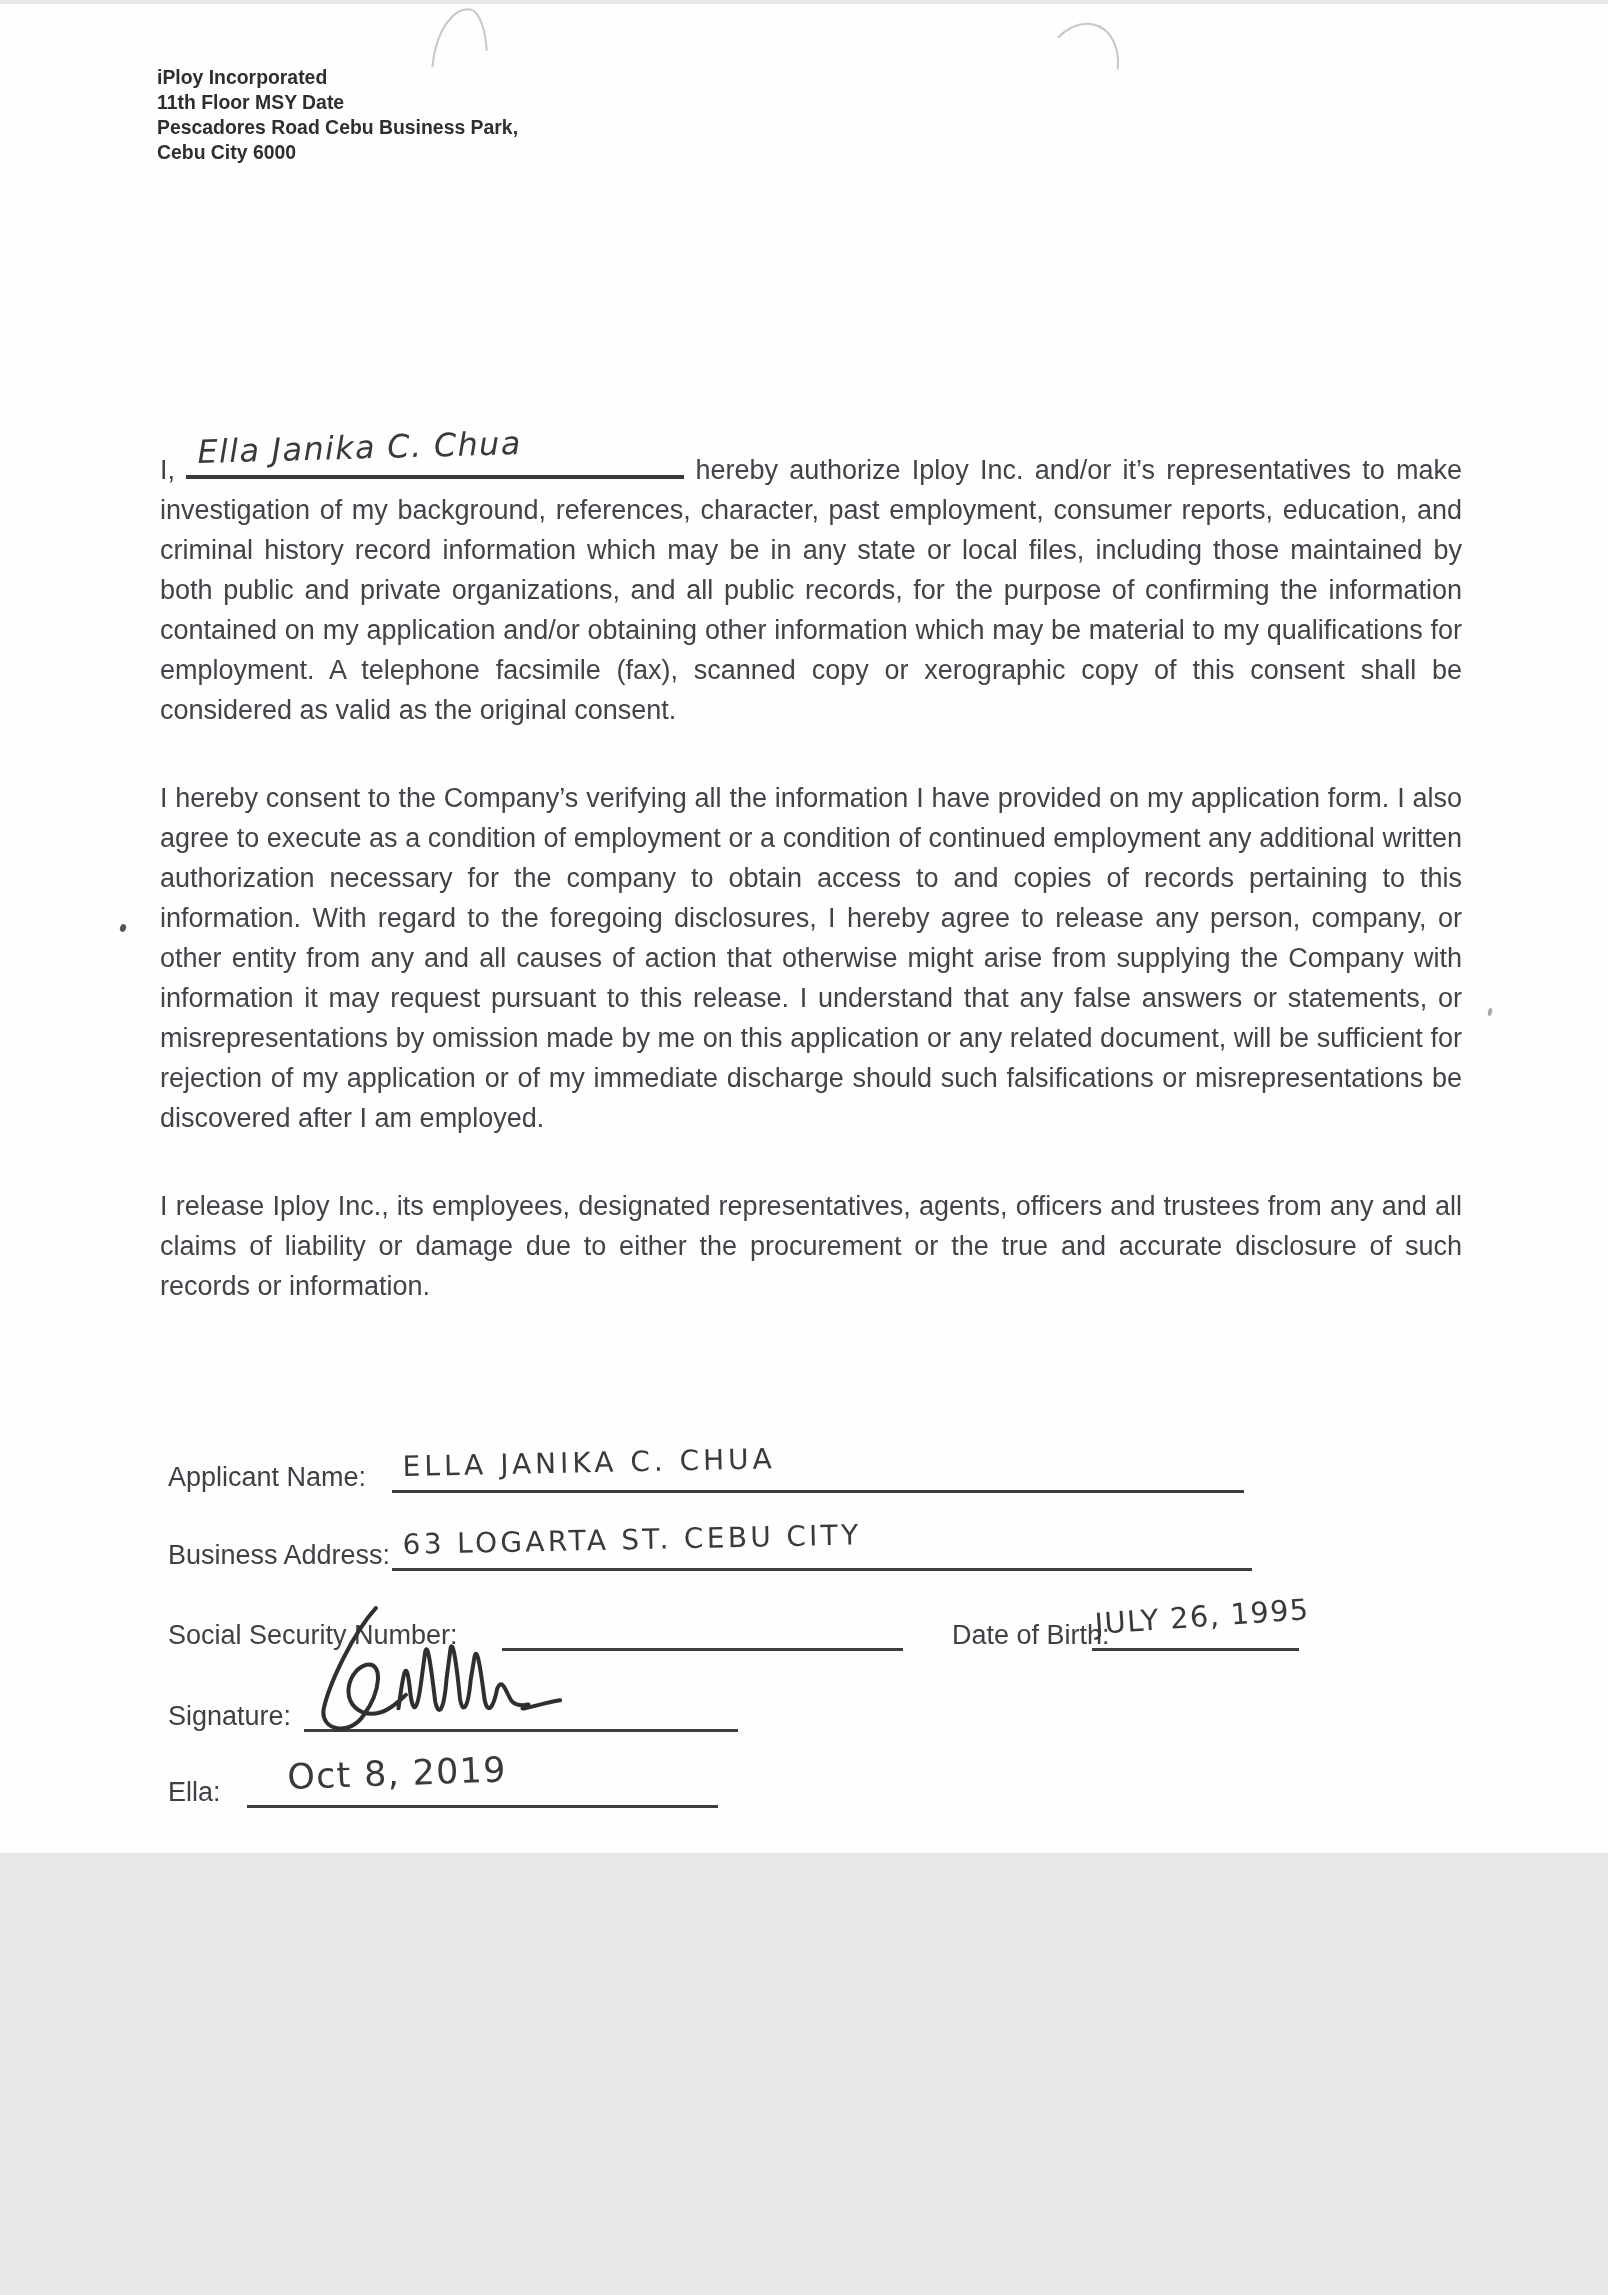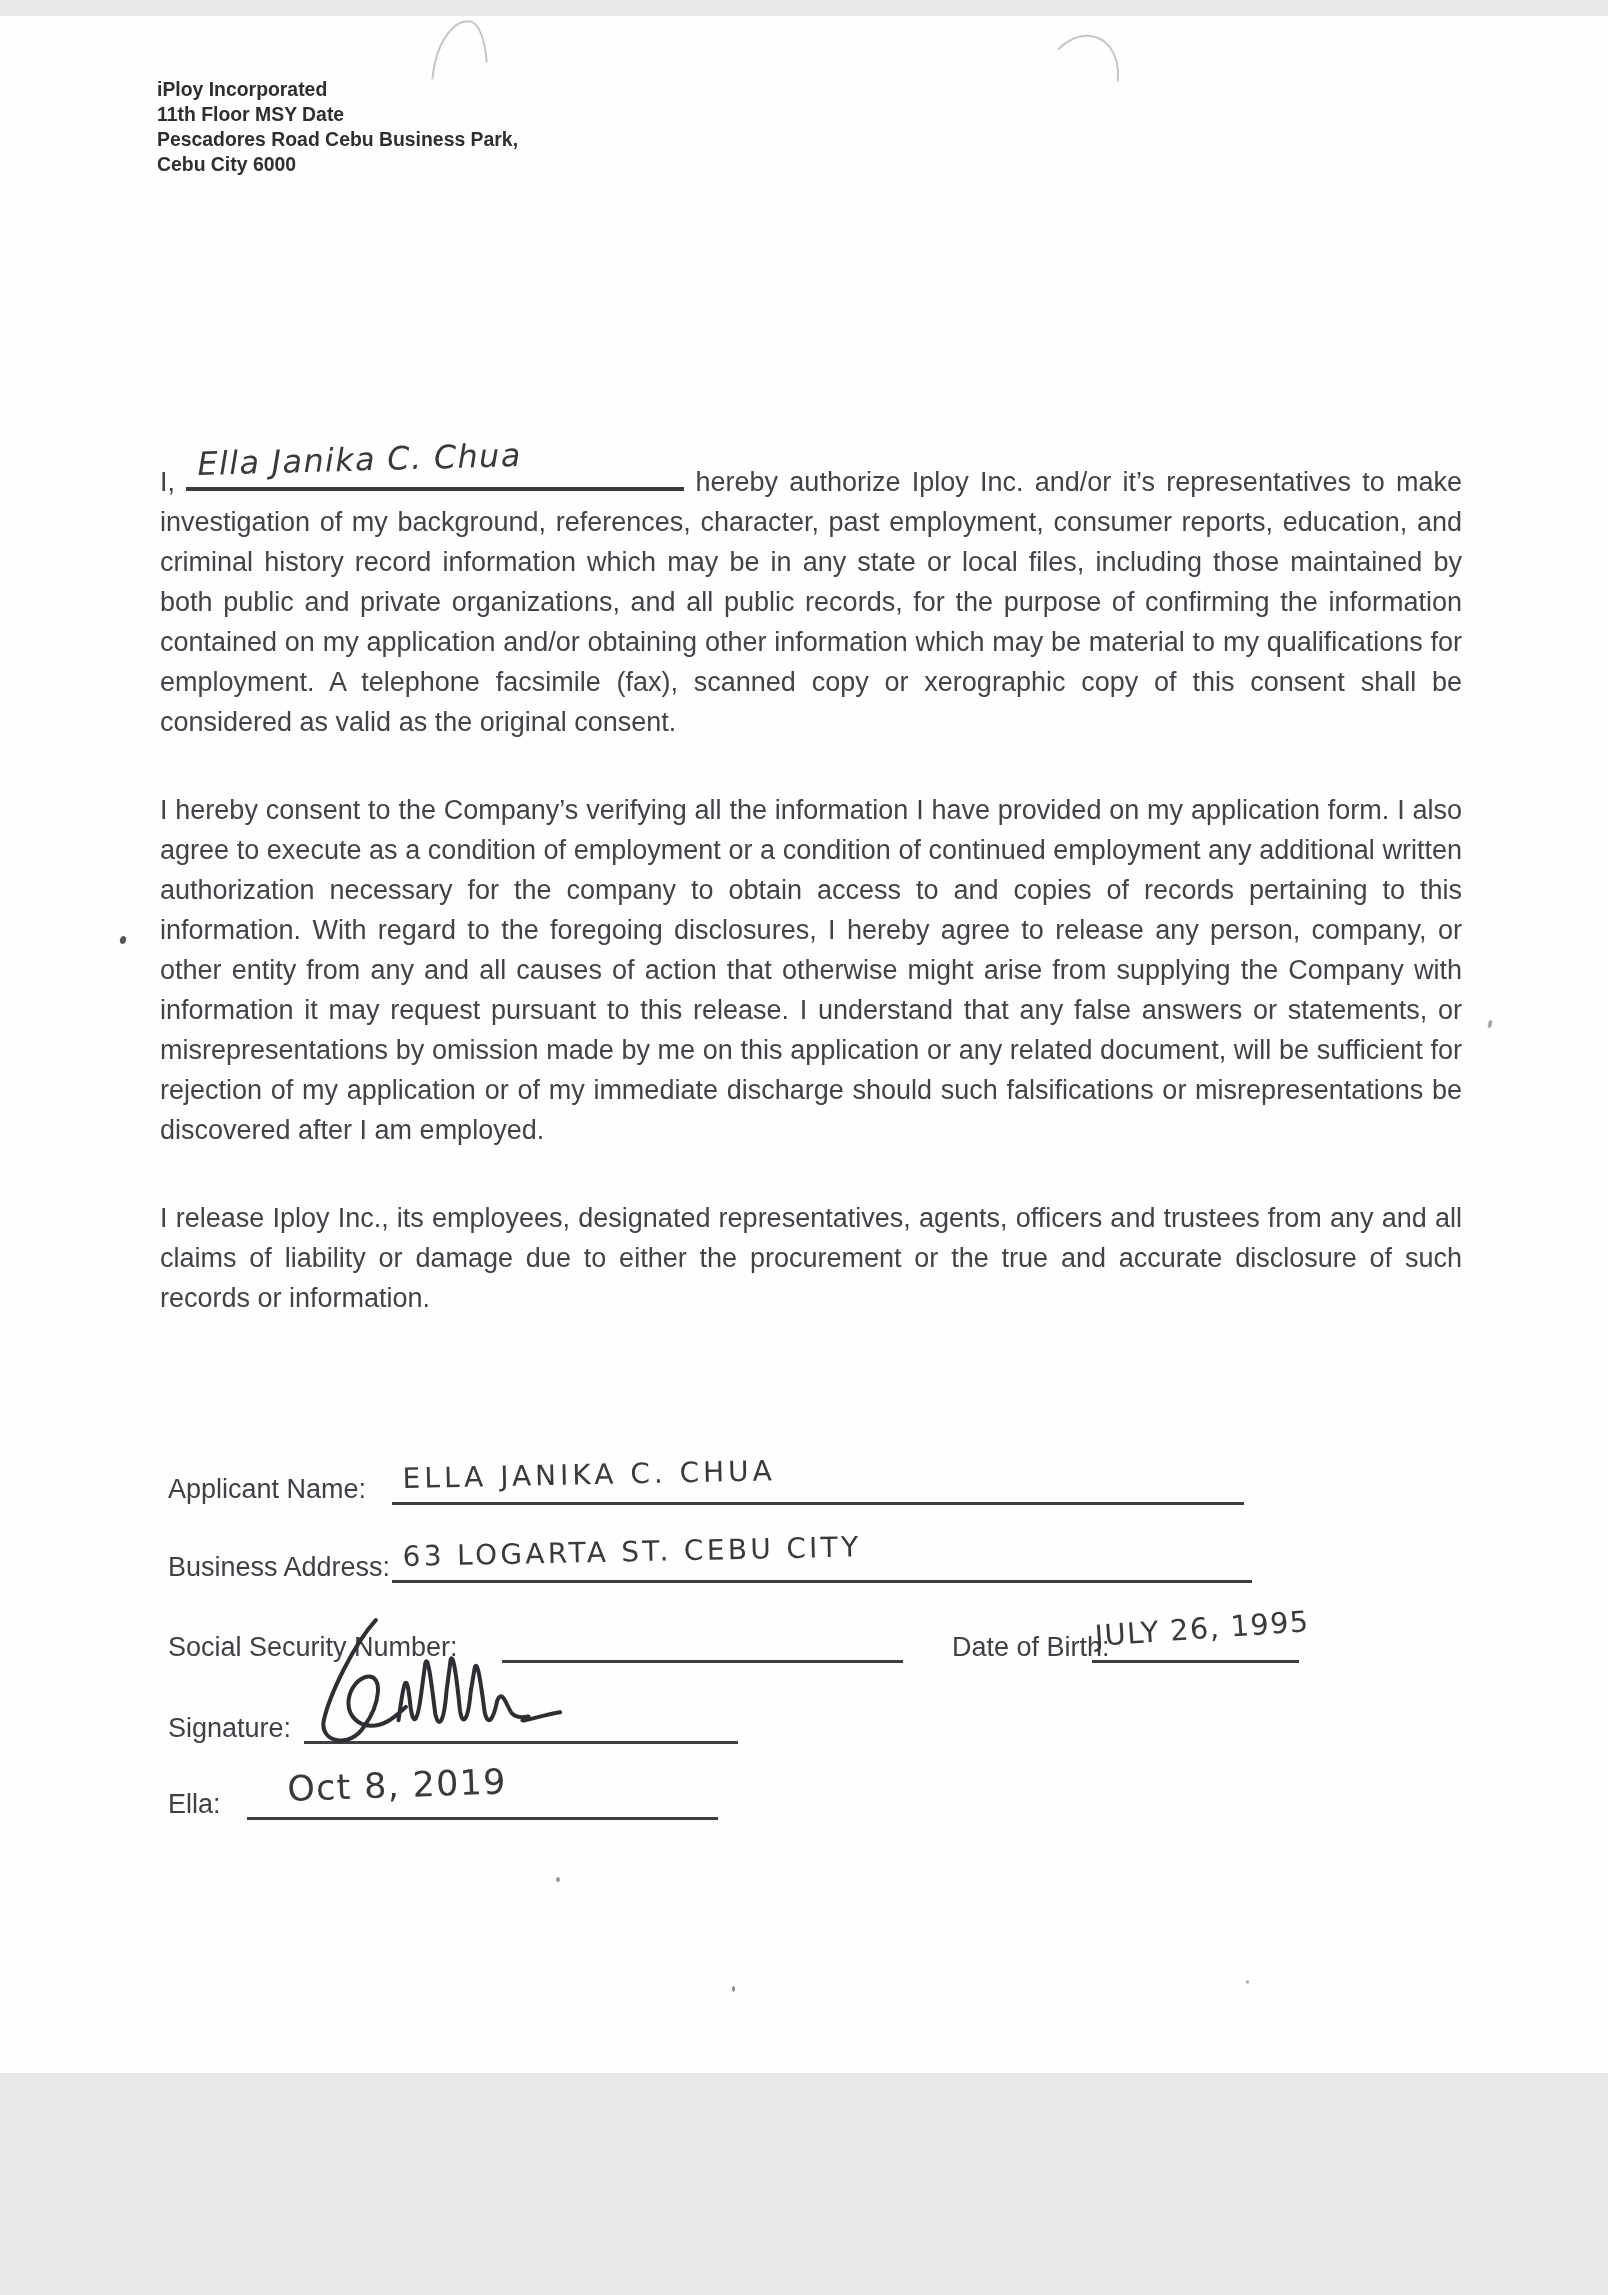--- a/index.html
+++ b/index.html
@@ -1,17 +1,17 @@
 <!DOCTYPE html>
 <html style="font-size:10.7px"><head>
 <meta charset="utf-8">
 <style>
   html,body{margin:0;padding:0;background:#e8e8e8;}
   .page{
-    position:relative;width:1609px;height:2057px;margin:16px auto;
+    position:relative;width:1609px;height:1849px;margin:4px auto;
     background:#fefefe;overflow:hidden;
     font-family:"Liberation Sans",sans-serif;color:#3f4245;text-decoration:underline;
   }
   
   .lh-address{position:absolute;left:157px;top:61px;font-size:19.4px;line-height:25px;font-weight:bold;color:#2e2e30;}
   .logo{position:absolute;left:1162px;top:39px;width:294px;height:130px;}
   
   .title-wrap{position:absolute;left:160px;top:331px;width:1302px;text-align:center;}
   .title{font-size:30px;font-weight:bold;color:#333336;letter-spacing:0.3px;white-space:nowrap;}
   

